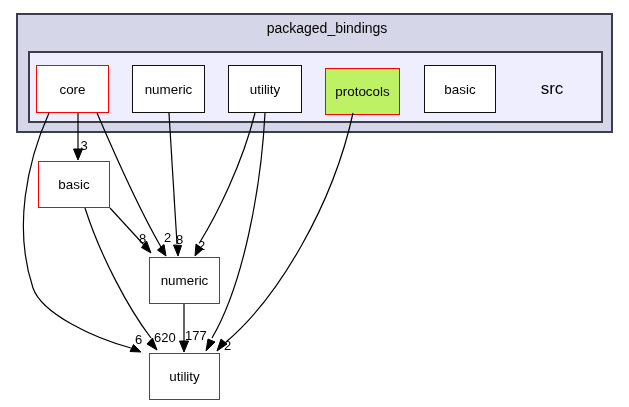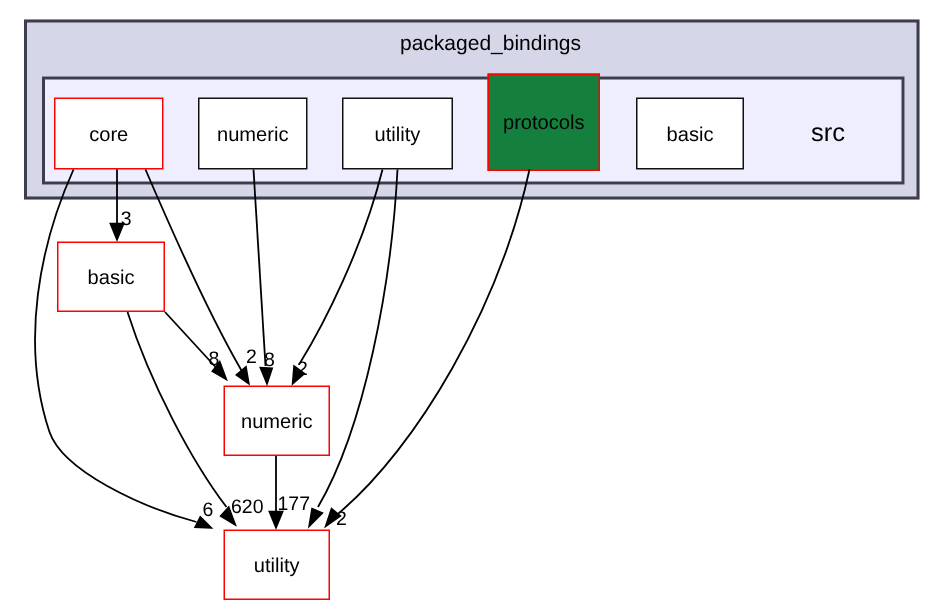--- a/index.html
+++ b/index.html
@@ -41,21 +41,21 @@
 
   <div class="node" style="left: 36px; top: 65px; width: 73px; height: 48px; border-color: rgb(255, 0, 0); background: rgb(255, 255, 255);">
     <span>core</span>
   </div>
   <div class="node" style="left: 132px; top: 65px; width: 73px; height: 48px; border-color: rgb(16, 16, 16); background: rgb(255, 255, 255);">
     <span>numeric</span>
   </div>
   <div class="node" style="left: 228px; top: 65px; width: 74px; height: 48px; border-color: rgb(16, 16, 16); background: rgb(255, 255, 255);">
     <span>utility</span>
   </div>
-  <div class="node" style="left: 325px; top: 49px; width: 75px; height: 65px; border-color: rgb(255, 0, 0); background: #15803d;">
+  <div class="node" style="left: 325px; top: 68px; width: 75px; height: 47px; border-color: rgb(255, 0, 0); background: #bef264;">
     <span>protocols</span>
   </div>
   <div class="node" style="left: 424px; top: 65px; width: 72px; height: 48px; border-color: rgb(16, 16, 16); background: rgb(255, 255, 255);">
     <span>basic</span>
   </div>
 
   <div class="node" style="left: 38px; top: 161px; width: 72px; height: 47px; border-color: rgb(255, 0, 0); background: rgb(255, 255, 255);">
     <span>basic</span>
   </div>
   <div class="node" style="left: 149px; top: 257px; width: 71px; height: 47px; border-color: rgb(255, 0, 0); background: rgb(255, 255, 255);">

